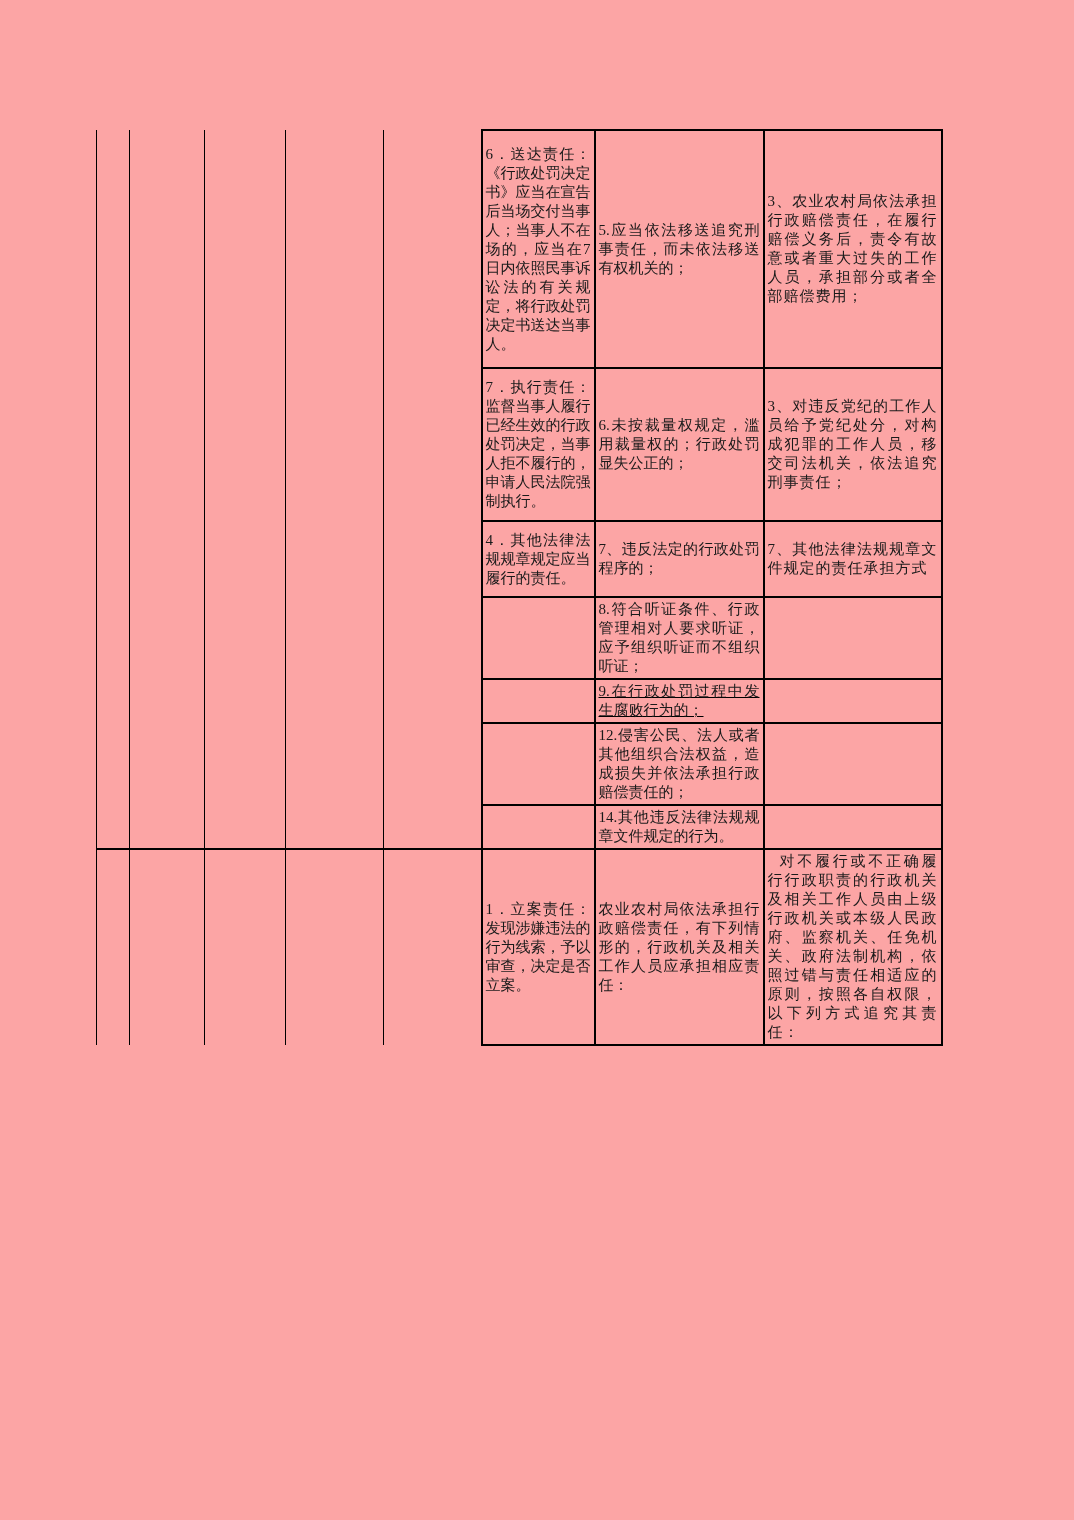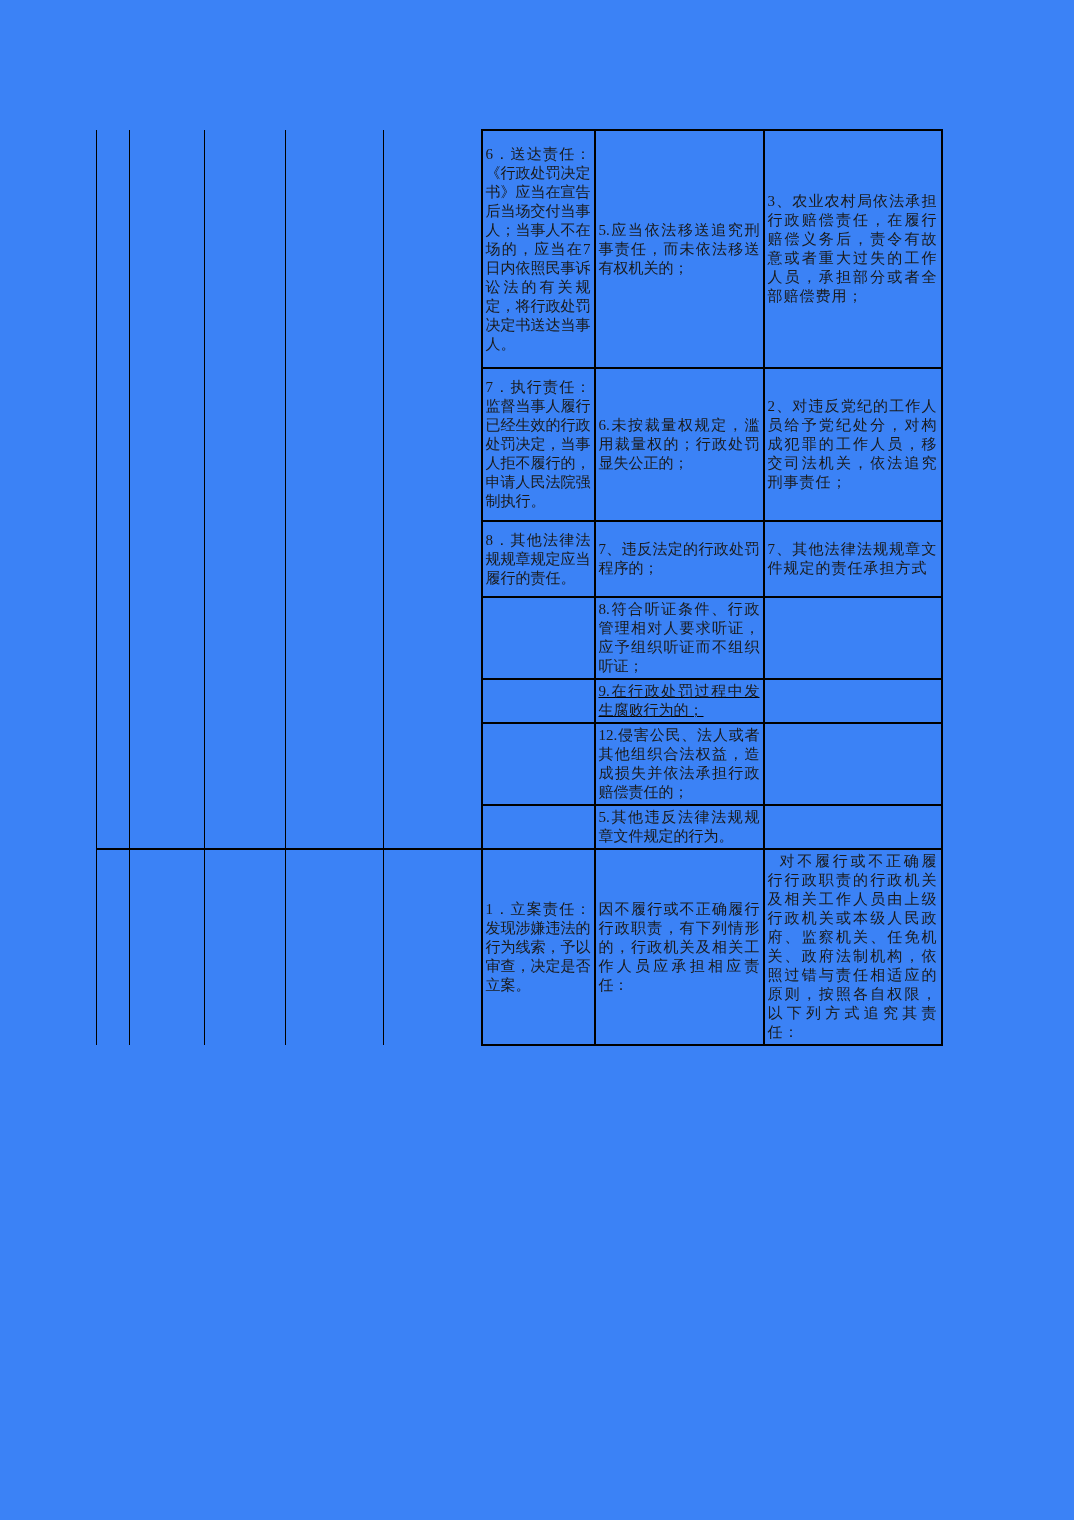--- a/index.html
+++ b/index.html
@@ -8,21 +8,21 @@
     padding: 0;
     width: 1074px;
     height: 1520px;
     background: #ffffff;
     font-family: "Liberation Serif", "DejaVu Serif", serif;
   }
   .page {
     position: relative;
     width: 1074px;
     height: 1520px;
-    background: #3b82f6;
+    background: #fca5a5;
     overflow: hidden;
   }
   table.doc-table {
     position: absolute;
     left: 96px;
     top: 129px;
     width: 845px;
     border-collapse: collapse;
     table-layout: fixed;
     border: none;
@@ -85,52 +85,52 @@
       <td class="sp sp-upper" rowspan="7"></td>
       <td class="sp sp-upper" rowspan="7"></td>
       <td class="sp sp-upper" rowspan="7"></td>
       <td class="cell duty-cell">6．送达责任：《行政处罚决定书》应当在宣告后当场交付当事人；当事人不在场的，应当在7日内依照民事诉讼法的有关规定，将行政处罚决定书送达当事人。</td>
       <td class="cell situation-cell">5.应当依法移送追究刑事责任，而未依法移送有权机关的；</td>
       <td class="cell method-cell">3、农业农村局依法承担行政赔偿责任，在履行赔偿义务后，责令有故意或者重大过失的工作人员，承担部分或者全部赔偿费用；</td>
     </tr>
     <tr class="r2">
       <td class="cell duty-cell">7．执行责任：监督当事人履行已经生效的行政处罚决定，当事人拒不履行的，申请人民法院强制执行。</td>
       <td class="cell situation-cell">6.未按裁量权规定，滥用裁量权的；行政处罚显失公正的；</td>
-      <td class="cell method-cell">2、对违反党纪的工作人员给予党纪处分，对构成犯罪的工作人员，移交司法机关，依法追究刑事责任；</td>
+      <td class="cell method-cell">3、对违反党纪的工作人员给予党纪处分，对构成犯罪的工作人员，移交司法机关，依法追究刑事责任；</td>
     </tr>
     <tr class="r3">
-      <td class="cell duty-cell">8．其他法律法规规章规定应当履行的责任。</td>
+      <td class="cell duty-cell">4．其他法律法规规章规定应当履行的责任。</td>
       <td class="cell situation-cell">7、违反法定的行政处罚程序的；</td>
       <td class="cell method-cell">7、其他法律法规规章文件规定的责任承担方式</td>
     </tr>
     <tr class="r4">
       <td class="cell duty-cell"></td>
       <td class="cell situation-cell">8.符合听证条件、行政管理相对人要求听证，应予组织听证而不组织听证；</td>
       <td class="cell method-cell"></td>
     </tr>
     <tr class="r5">
       <td class="cell duty-cell"></td>
       <td class="cell situation-cell">9.在行政处罚过程中发生腐败行为的；</td>
       <td class="cell method-cell"></td>
     </tr>
     <tr class="r6">
       <td class="cell duty-cell"></td>
       <td class="cell situation-cell">12.侵害公民、法人或者其他组织合法权益，造成损失并依法承担行政赔偿责任的；</td>
       <td class="cell method-cell"></td>
     </tr>
     <tr class="r7">
       <td class="cell duty-cell"></td>
-      <td class="cell situation-cell">5.其他违反法律法规规章文件规定的行为。</td>
+      <td class="cell situation-cell">14.其他违反法律法规规章文件规定的行为。</td>
       <td class="cell method-cell"></td>
     </tr>
     <tr class="r8">
       <td class="sp sp-lower"></td>
       <td class="sp sp-lower"></td>
       <td class="sp sp-lower"></td>
       <td class="sp sp-lower"></td>
       <td class="sp sp-lower"></td>
       <td class="cell duty-cell">1．立案责任：发现涉嫌违法的行为线索，予以审查，决定是否立案。</td>
-      <td class="cell situation-cell">因不履行或不正确履行行政职责，有下列情形的，行政机关及相关工作人员应承担相应责任：</td>
+      <td class="cell situation-cell">农业农村局依法承担行政赔偿责任，有下列情形的，行政机关及相关工作人员应承担相应责任：</td>
       <td class="cell method-cell indent-first">对不履行或不正确履行行政职责的行政机关及相关工作人员由上级行政机关或本级人民政府、监察机关、任免机关、政府法制机构，依照过错与责任相适应的原则，按照各自权限，以下列方式追究其责任：</td>
     </tr>
   </tbody>
     </table>
 </div>
 
 </body></html>

